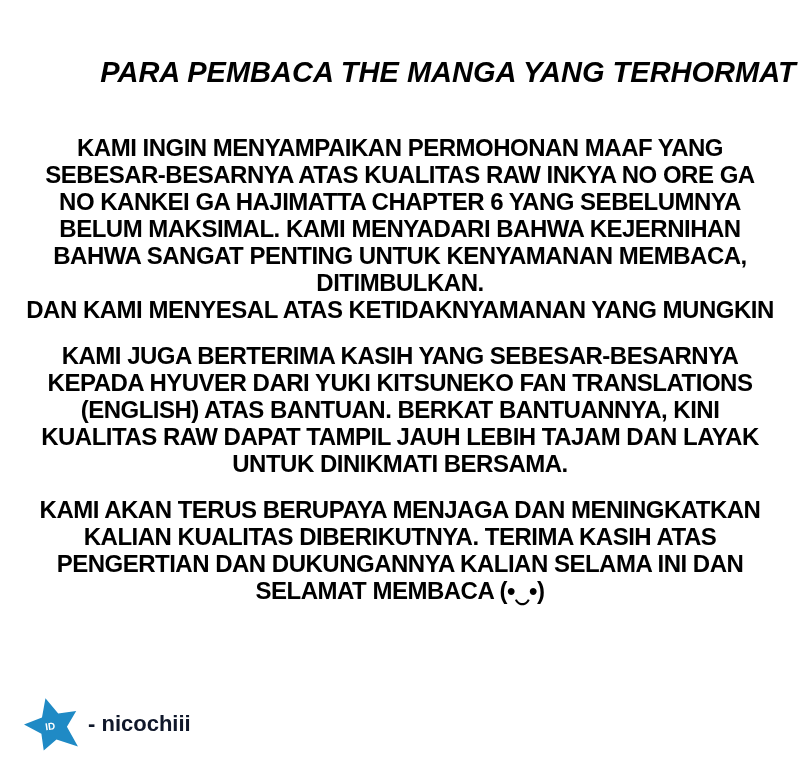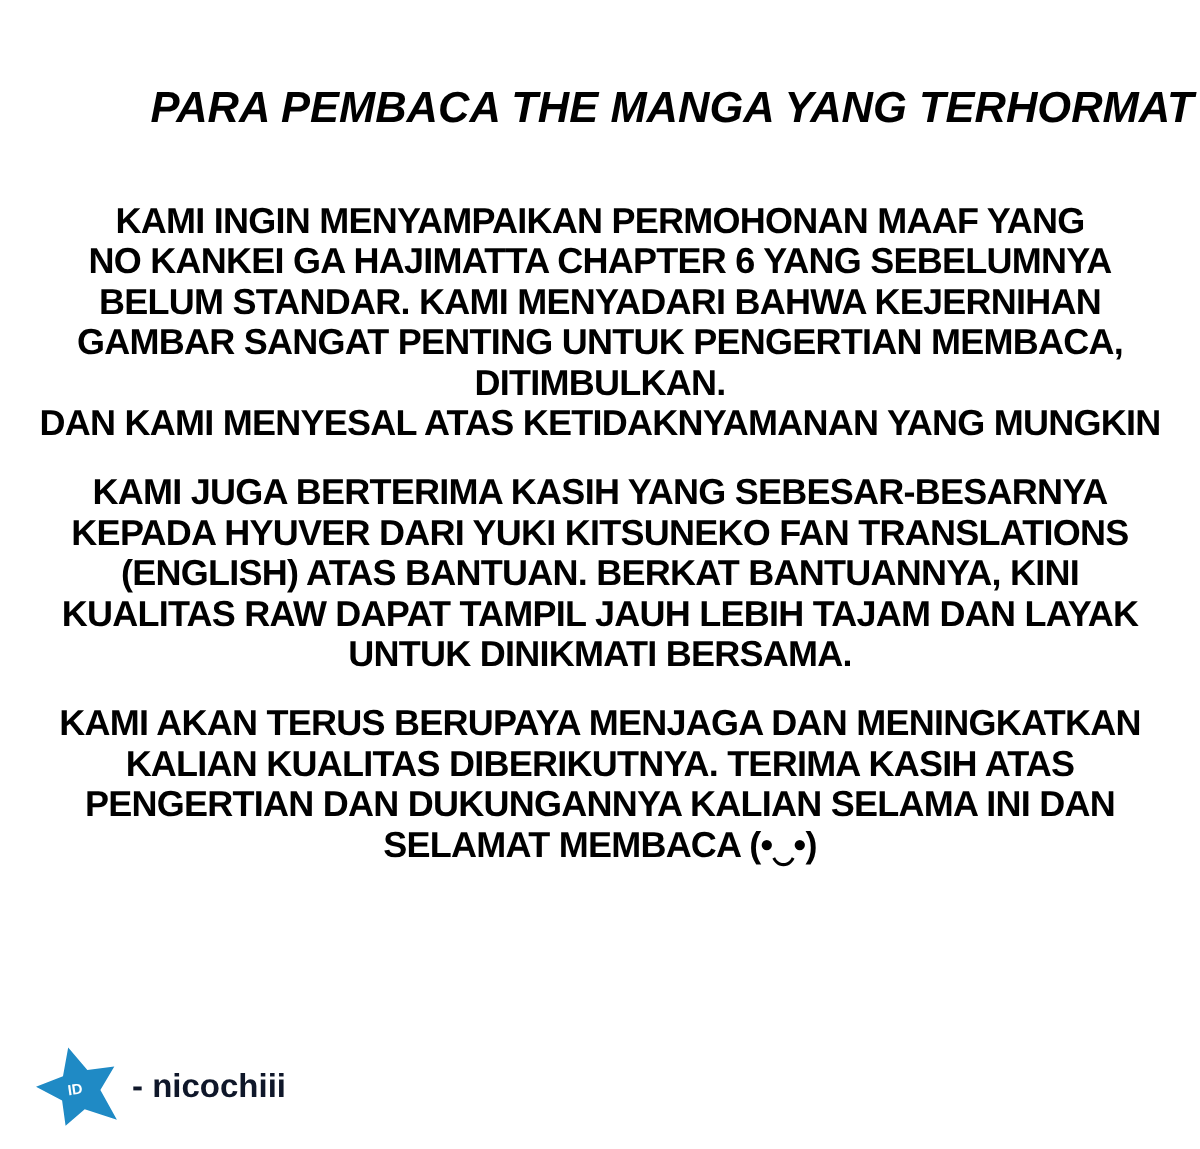--- a/index.html
+++ b/index.html
@@ -96,23 +96,24 @@
 <body>
 
 <div class="page">
 
   <div class="title">PARA PEMBACA THE MANGA YANG TERHORMAT</div>
 
   <div class="paragraphs">
 
     <div class="paragraph">
       <div class="line">KAMI INGIN MENYAMPAIKAN PERMOHONAN MAAF YANG</div>
+      <div class="line">SEBESAR-BESARNYA ATAS KUALITAS RAW INKYA NO ORE GA</div>
       <div class="line">NO KANKEI GA HAJIMATTA CHAPTER 6 YANG SEBELUMNYA</div>
-      <div class="line">BELUM STANDAR. KAMI MENYADARI BAHWA KEJERNIHAN</div>
-      <div class="line">GAMBAR SANGAT PENTING UNTUK PENGERTIAN MEMBACA,</div>
+      <div class="line">BELUM MAKSIMAL. KAMI MENYADARI BAHWA KEJERNIHAN</div>
+      <div class="line">BAHWA SANGAT PENTING UNTUK KENYAMANAN MEMBACA,</div>
       <div class="line">DITIMBULKAN.</div>
       <div class="line">DAN KAMI MENYESAL ATAS KETIDAKNYAMANAN YANG MUNGKIN</div>
     </div>
 
     <div class="paragraph">
       <div class="line">KAMI JUGA BERTERIMA KASIH YANG SEBESAR-BESARNYA</div>
       <div class="line">KEPADA HYUVER DARI YUKI KITSUNEKO FAN TRANSLATIONS</div>
       <div class="line">(ENGLISH) ATAS BANTUAN. BERKAT BANTUANNYA, KINI</div>
       <div class="line">KUALITAS RAW DAPAT TAMPIL JAUH LEBIH TAJAM DAN LAYAK</div>
       <div class="line">UNTUK DINIKMATI BERSAMA.</div>

